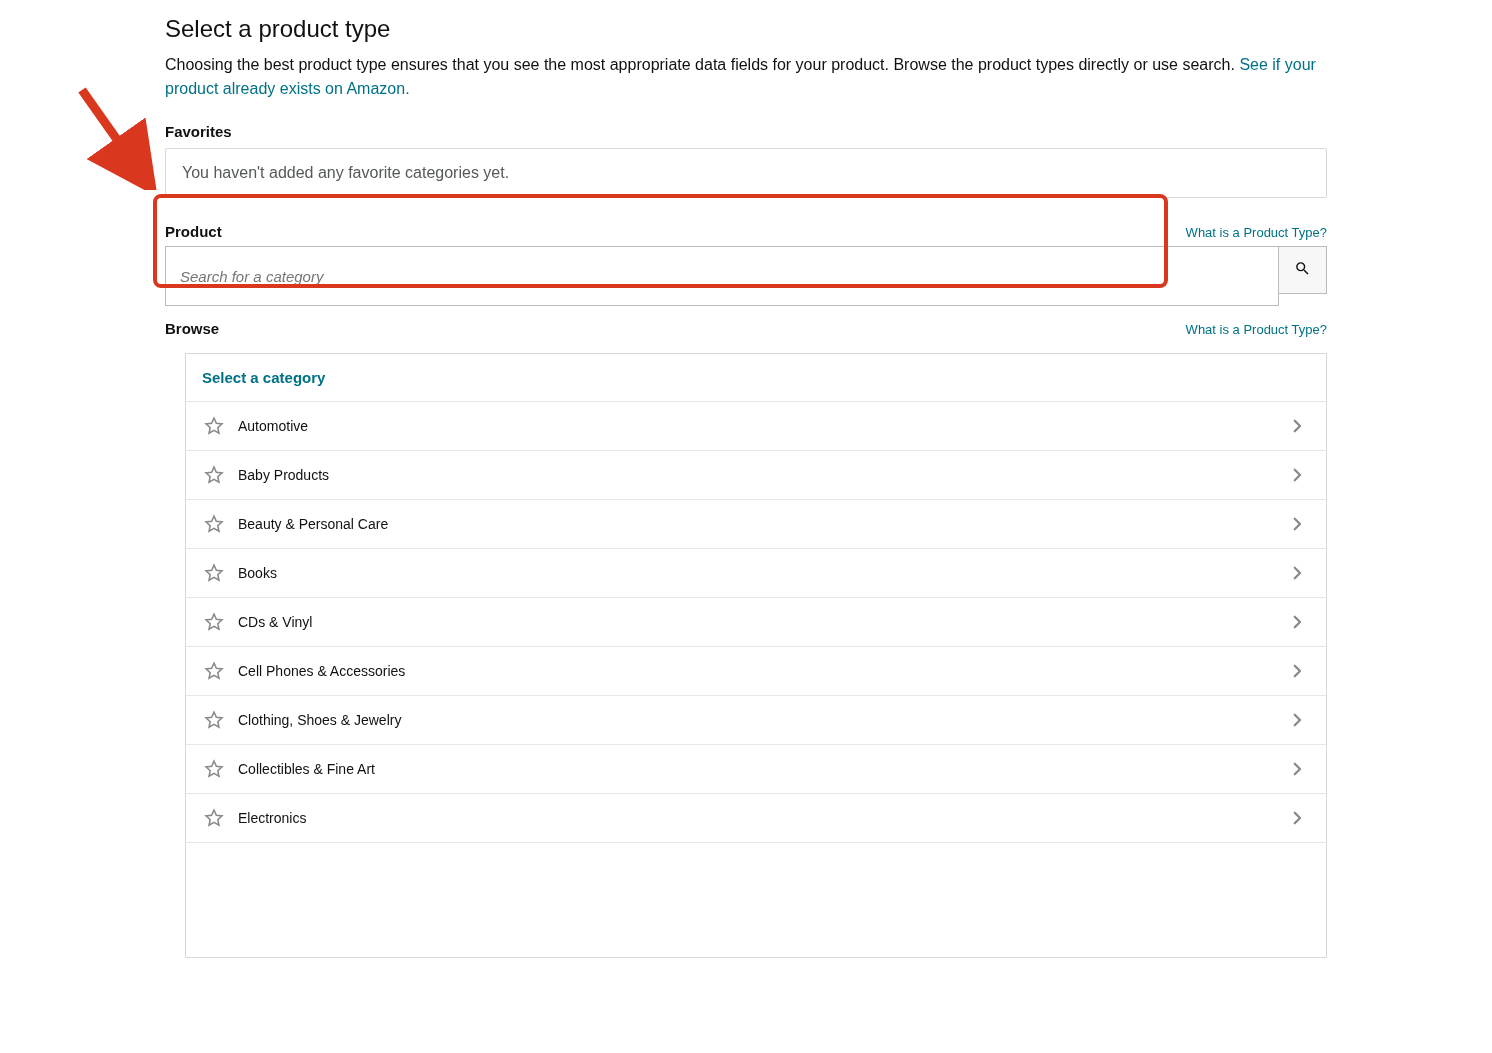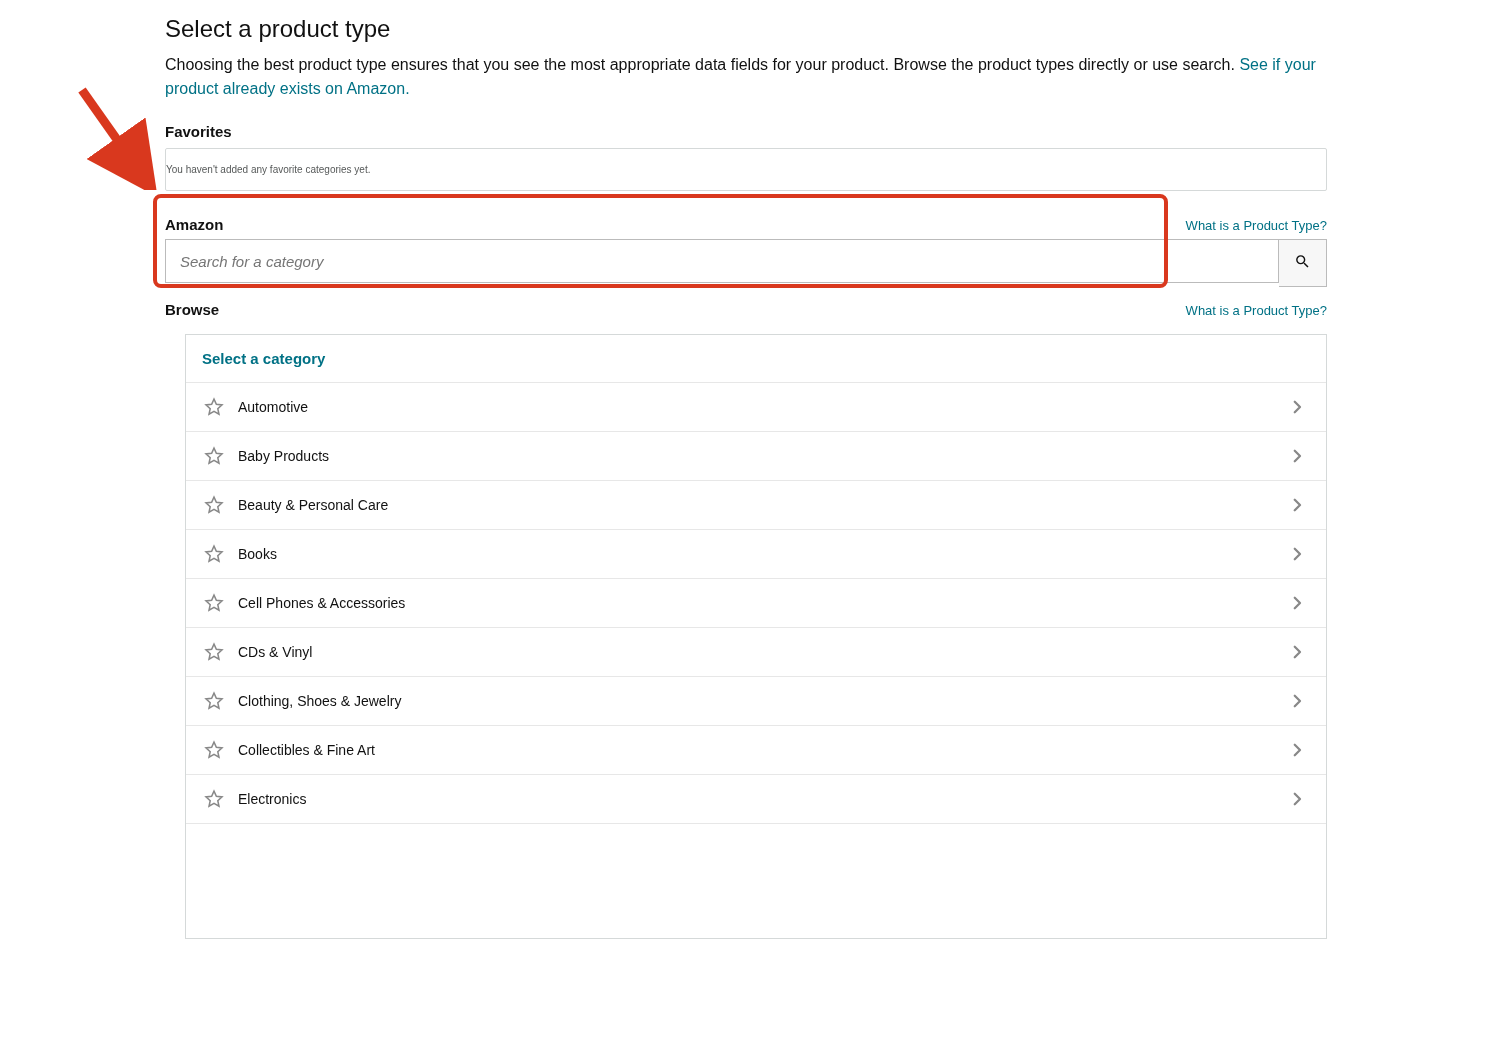--- a/index.html
+++ b/index.html
@@ -37,22 +37,22 @@
     }
     .section-heading {
       font-size: 15px;
       font-weight: 700;
       color: #111;
       margin-bottom: 8px;
     }
     .favorites-box {
       border: 1px solid #d5d9d9;
       background: #fff;
-      padding: 15px 0;
-      font-size: 10px;
+      padding: 15px 16px;
+      font-size: 16px;
       color: #565959;
       margin-bottom: 25px;
       border-radius: 2px;
     }
     .search-section {
       position: relative;
     }
     .search-row-header {
       display: flex;
       justify-content: space-between;
@@ -64,21 +64,21 @@
       color: #007185;
       text-decoration: none;
     }
     .search-row {
       display: flex;
       align-items: stretch;
       margin-bottom: 10px;
     }
     .search-input {
       flex: 1;
-      height: 44px;
+      height: 60px;
       border: 1px solid #bbb;
       background: #fff;
       font-size: 15px;
       font-style: italic;
       color: #767676;
       padding: 0 14px;
       outline: none;
       border-radius: 0;
     }
     .search-input::placeholder {
@@ -184,21 +184,21 @@
 
   <p class="description">
     <span>Choosing the best product type ensures that you see the most appropriate data fields for your product. Browse the product types directly or use search. </span><a href="#">See if your product already exists on Amazon.</a>
   </p>
 
   <div class="section-heading">Favorites</div>
   <div class="favorites-box">You haven't added any favorite categories yet.</div>
 
   <div class="search-section">
     <div class="search-row-header">
-      <div class="section-heading" style="margin-bottom:0">Amazon</div>
+      <div class="section-heading" style="margin-bottom:0">Product</div>
       <a href="#" class="link-right">What is a Product Type?</a>
     </div>
     <div class="search-row">
       <input type="text" class="search-input" placeholder="Search for a category" style="">
       <div class="search-button">
         <span>
           <svg viewBox="0 0 24 24">
               <path d="M15.5 14h-.79l-.28-.27A6.471 6.471 0 0 0 16 9.5 6.5 6.5 0 1 0 9.5 16c1.61 0 3.09-.59 4.23-1.57l.27.28v.79l5 4.99L20.49 19l-4.99-5zm-6 0C7.01 14 5 11.99 5 9.5S7.01 5 9.5 5 14 7.01 14 9.5 11.99 14 9.5 14z"></path>
             </svg>
         </span>
@@ -248,30 +248,30 @@
             </svg>
             <span class="category-label">Books</span>
             <svg class="chevron-icon" viewBox="0 0 24 24">
               <path stroke-width="3" stroke-linecap="round" stroke-linejoin="round" d="M9 5l7 7-7 7"></path>
             </svg>
           </div>
           <div class="category-item">
             <svg class="star-icon" viewBox="0 0 24 24">
               <path fill="none" stroke="#888" stroke-width="1.8" d="M12 2.6l2.84 6.2 6.77.66-5.06 4.56 1.45 6.65L12 17.3l-6 3.37 1.45-6.65L2.39 9.46l6.77-.66L12 2.6z"></path>
             </svg>
+            <span class="category-label">CDs &amp; Vinyl</span>
+            <svg class="chevron-icon" viewBox="0 0 24 24">
+              <path stroke-width="3" stroke-linecap="round" stroke-linejoin="round" d="M9 5l7 7-7 7"></path>
+            </svg>
+          </div>
+          <div class="category-item">
+            <svg class="star-icon" viewBox="0 0 24 24">
+              <path fill="none" stroke="#888" stroke-width="1.8" d="M12 2.6l2.84 6.2 6.77.66-5.06 4.56 1.45 6.65L12 17.3l-6 3.37 1.45-6.65L2.39 9.46l6.77-.66L12 2.6z"></path>
+            </svg>
             <span class="category-label">Cell Phones &amp; Accessories</span>
-            <svg class="chevron-icon" viewBox="0 0 24 24">
-              <path stroke-width="3" stroke-linecap="round" stroke-linejoin="round" d="M9 5l7 7-7 7"></path>
-            </svg>
-          </div>
-          <div class="category-item">
-            <svg class="star-icon" viewBox="0 0 24 24">
-              <path fill="none" stroke="#888" stroke-width="1.8" d="M12 2.6l2.84 6.2 6.77.66-5.06 4.56 1.45 6.65L12 17.3l-6 3.37 1.45-6.65L2.39 9.46l6.77-.66L12 2.6z"></path>
-            </svg>
-            <span class="category-label">CDs &amp; Vinyl</span>
             <svg class="chevron-icon" viewBox="0 0 24 24">
               <path stroke-width="3" stroke-linecap="round" stroke-linejoin="round" d="M9 5l7 7-7 7"></path>
             </svg>
           </div>
           <div class="category-item">
             <svg class="star-icon" viewBox="0 0 24 24">
               <path fill="none" stroke="#888" stroke-width="1.8" d="M12 2.6l2.84 6.2 6.77.66-5.06 4.56 1.45 6.65L12 17.3l-6 3.37 1.45-6.65L2.39 9.46l6.77-.66L12 2.6z"></path>
             </svg>
             <span class="category-label">Clothing, Shoes &amp; Jewelry</span>
             <svg class="chevron-icon" viewBox="0 0 24 24">

